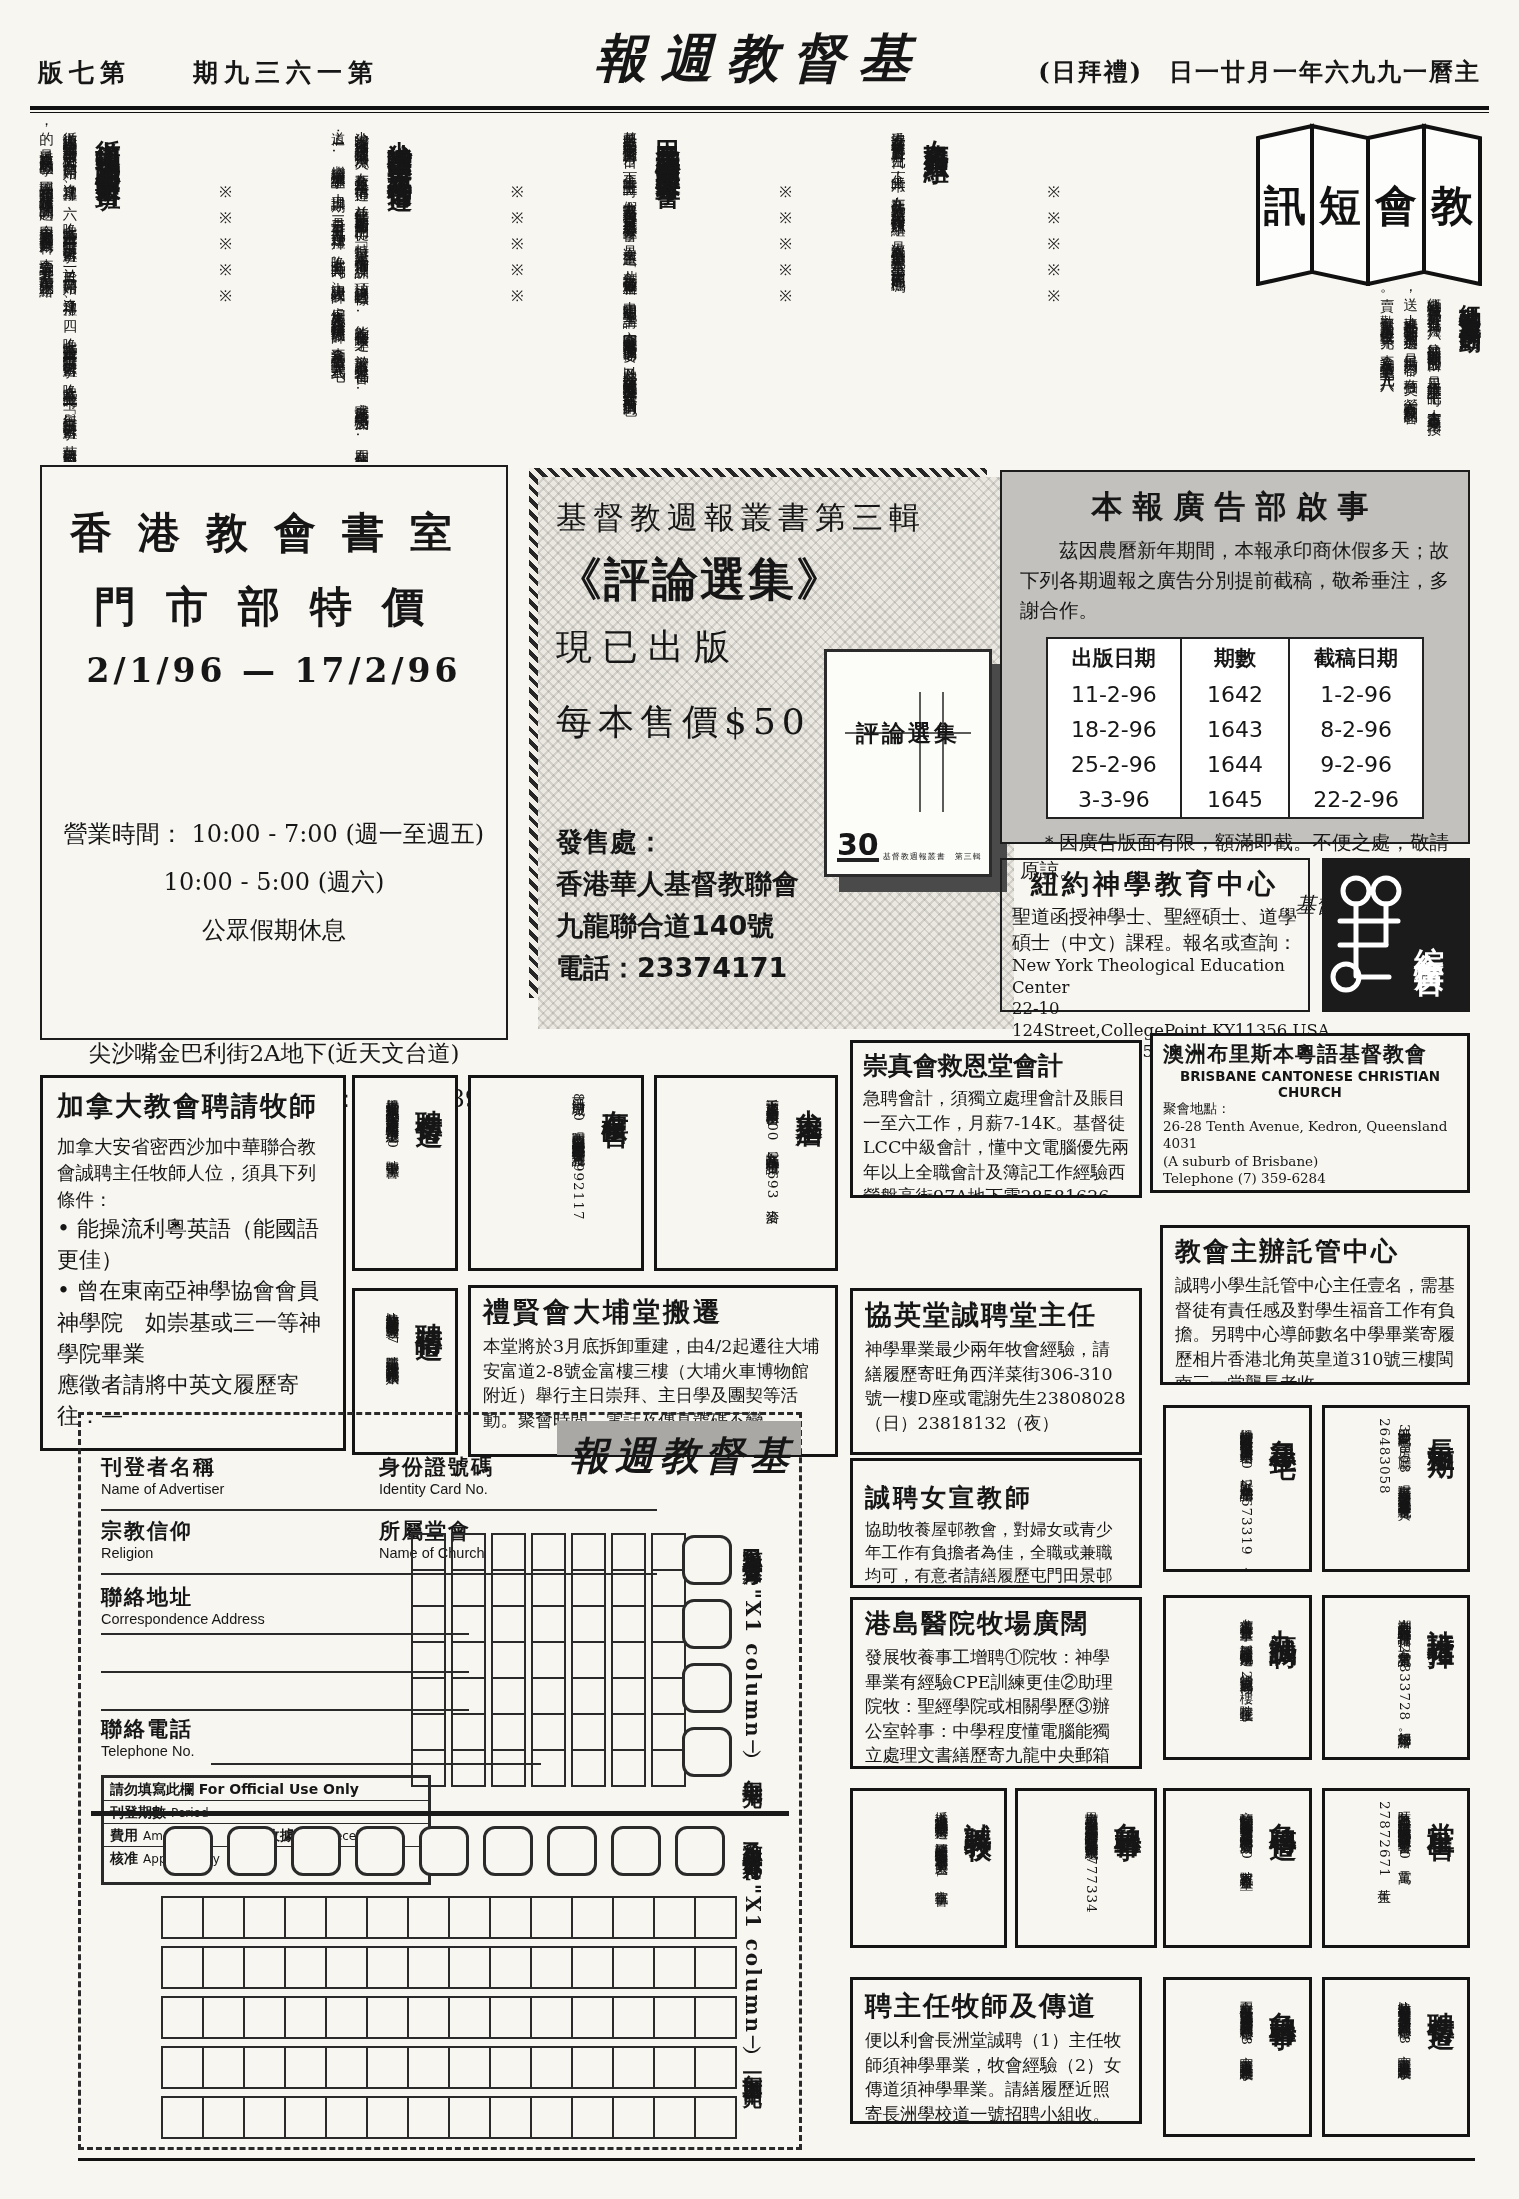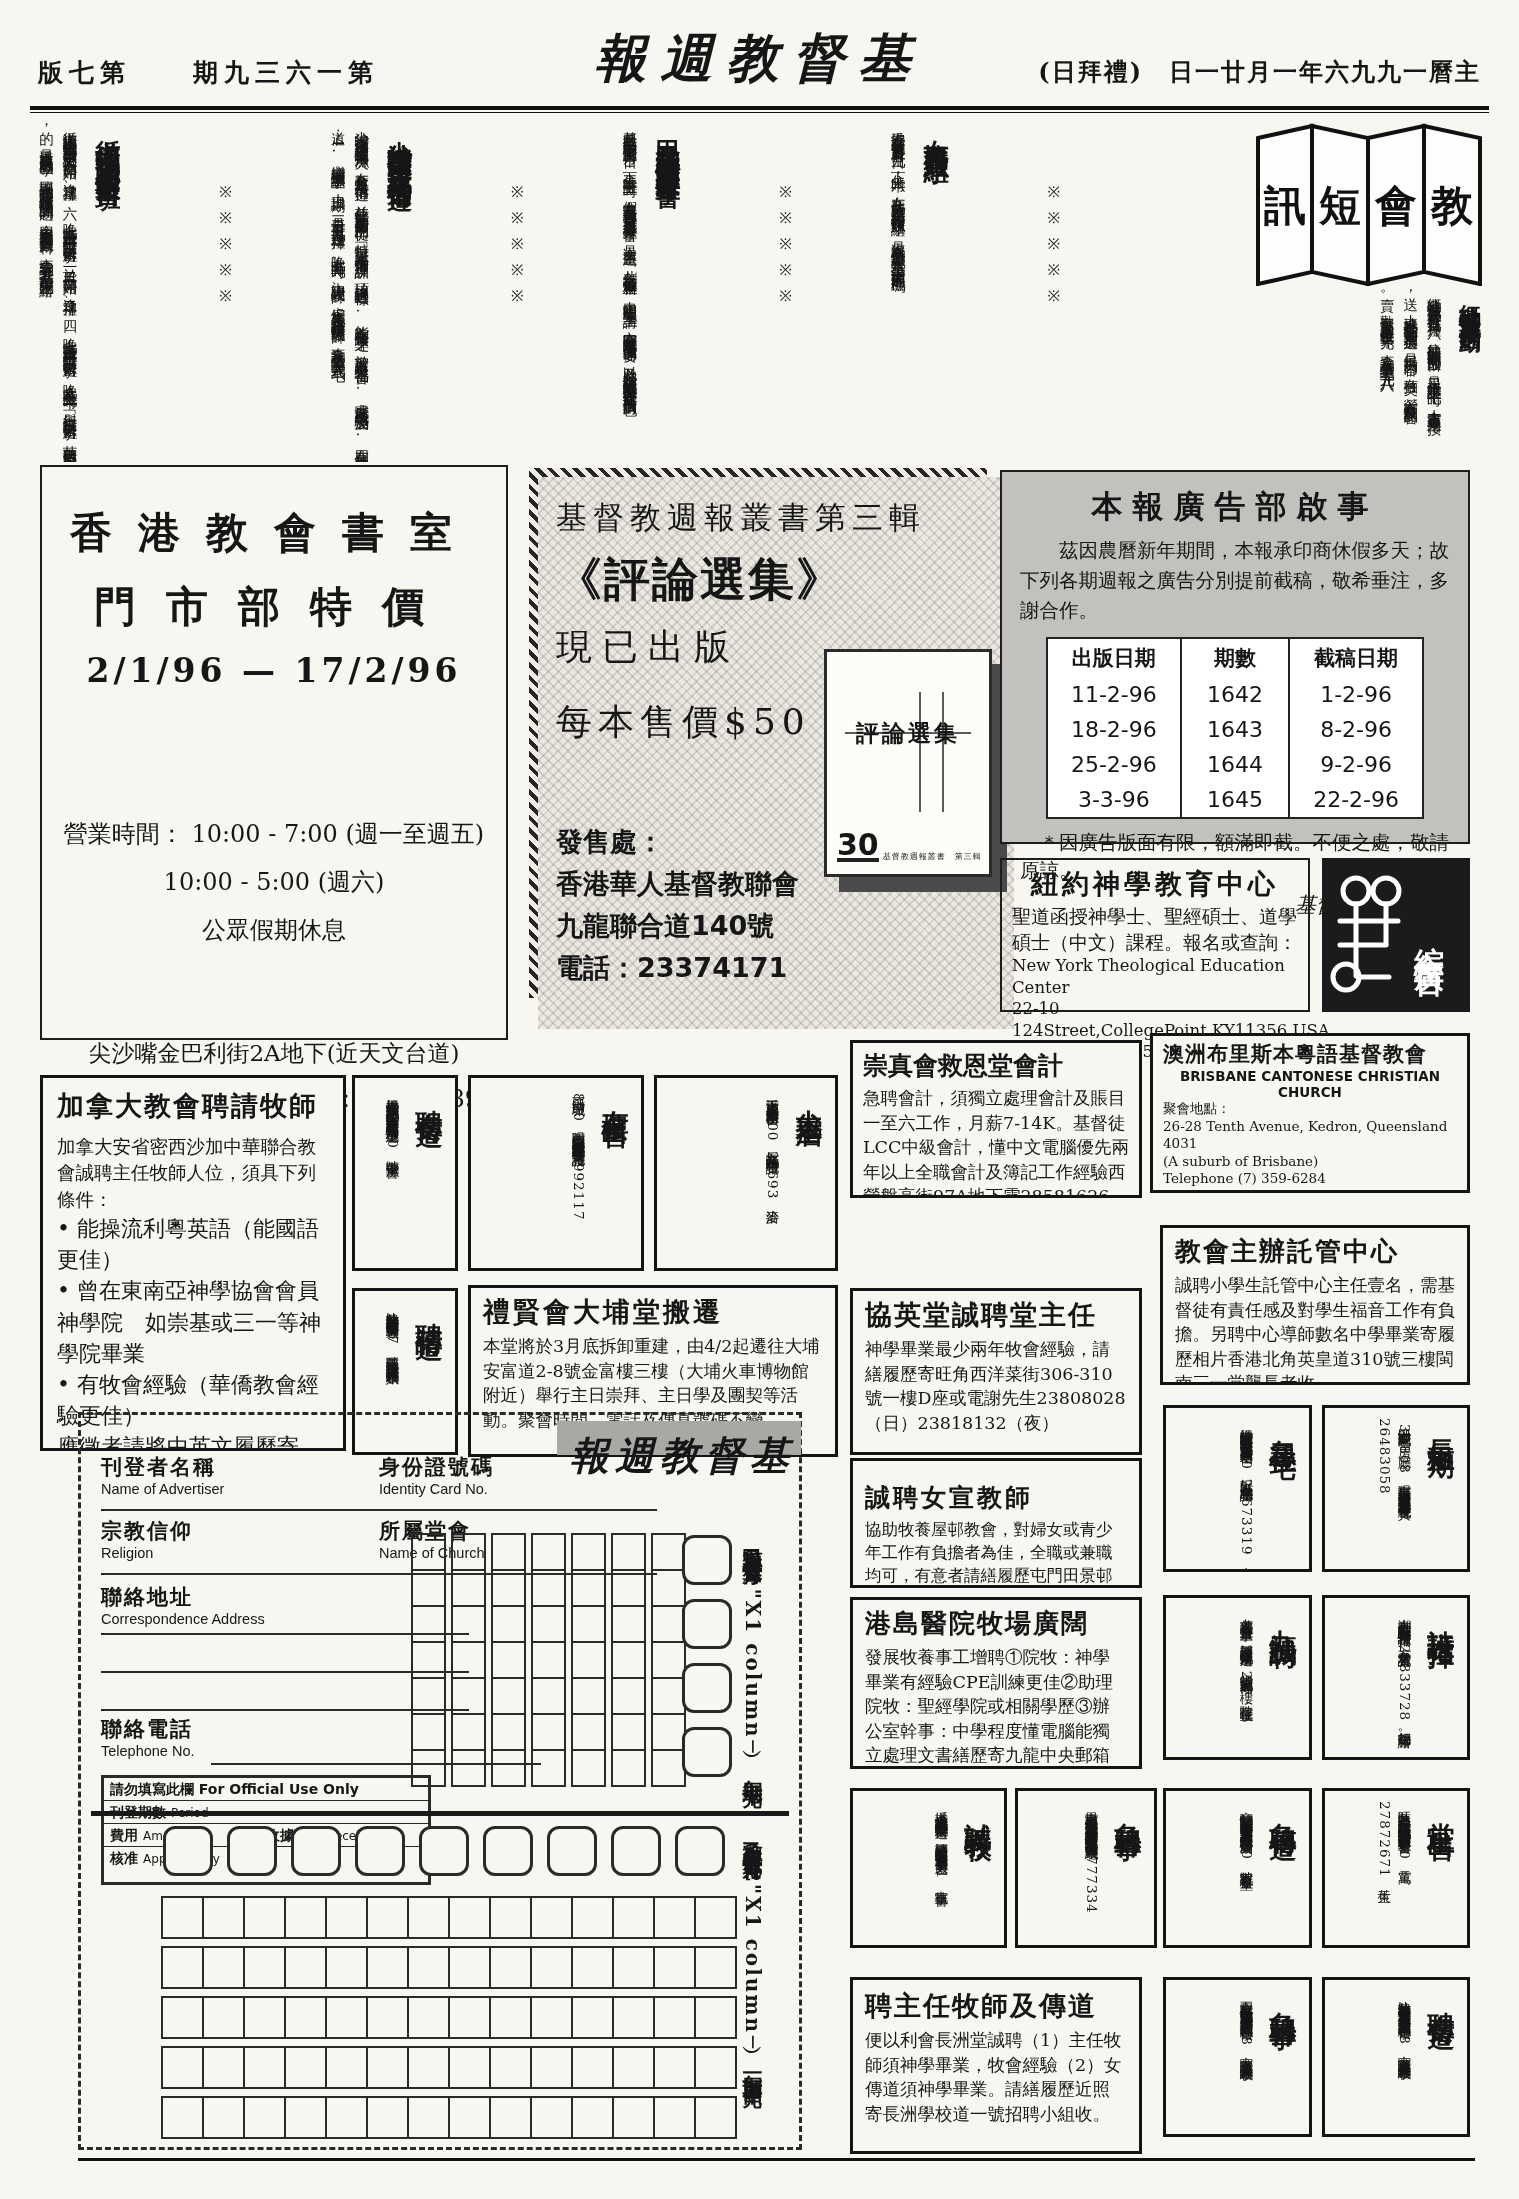--- a/index.html
+++ b/index.html
@@ -117,21 +117,21 @@
   .taipo .h-title{font-size:27px;letter-spacing:3px;}
   .hipying{left:850px;top:1288px;width:292px;height:167px;padding:6px 12px;}
   .hipying .h-title{font-size:27px;letter-spacing:2px;}
   .tokun{left:1160px;top:1225px;width:310px;height:160px;padding:6px 12px;}
   .tokun .h-title{font-size:26px;letter-spacing:2px;}
   .femmis{left:850px;top:1458px;width:292px;height:130px;padding:20px 12px;}
   .femmis .h-title{font-size:25px;letter-spacing:3px;}
   .femmis .box-body{font-size:16.5px;}
   .hospital{left:850px;top:1597px;width:292px;height:172px;padding:6px 12px;}
   .hospital .h-title{font-size:26px;letter-spacing:2px;}
-  .cheungchau{left:850px;top:1977px;width:292px;height:177px;padding:8px 12px;}
+  .cheungchau{left:850px;top:1977px;width:292px;height:147px;padding:8px 12px;}
   .cheungchau .h-title{font-size:27px;letter-spacing:2px;}
 
   
   .form{position:absolute;left:78px;top:1412px;width:724px;height:738px;border:3px dashed #2a2a2a;}
   .fm-mast{position:absolute;right:4px;top:14px;width:226px;height:70px;}
   .fm-mast-shadow{position:absolute;left:-12px;right:-6px;top:-8px;height:34px;background:#a9a8a4;}
   .fm-mast-text{position:relative;font-size:39px;font-weight:700;font-style:italic;letter-spacing:6px;
                 text-align:right;}
   .f-row{position:absolute;left:20px;width:556px;border-bottom:2px solid #2a2a2a;display:flex;}
   .f-cell{width:50%;}
@@ -302,21 +302,20 @@
       </g>
     </svg>
     <div class="cat-label" data-name="category-label">綜合廣告</div>
   </div>
 
   <div class="box canada" data-name="ad-canada-church-pastor">
     <div class="h-title ca-title" data-name="ad-title">加拿大教會聘請牧師</div>
     <div class="ca-body" data-name="ad-body">加拿大安省密西沙加中華聯合教會誠聘主任牧師人位，須具下列條件：</div>
     <div class="ca-li" data-name="ad-bullet">• 能操流利粵英語（能國語更佳）</div>
     <div class="ca-li" data-name="ad-bullet">• 曾在東南亞神學協會會員神學院　如崇基或三一等神學院畢業</div>
-    <div class="ca-li" data-name="ad-bullet">• 有牧會經驗（華僑教會經驗更佳）</div>
     <div class="ca-li" data-name="ad-body">應徵者請將中英文履歷寄往：—</div>
     <div class="ca-en" data-name="ad-en-address">
       <div data-name="en-line">Mr. George Yeung,</div>
       <div data-name="en-line">Joint Pastoral Relations Committee,</div>
 
     </div>
   </div>
 
   <div class="box vad" style="left:352px;top:1075px;width:106px;height:196px;" data-name="ad-female-evangelist-1">
     <div class="vad-title" data-name="ad-title">聘女傳道</div>

